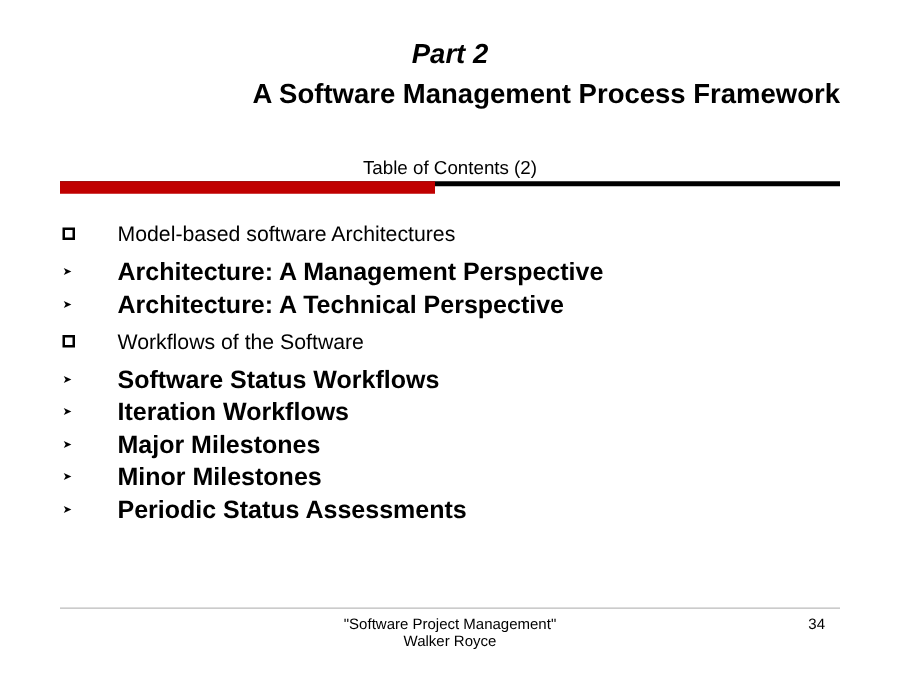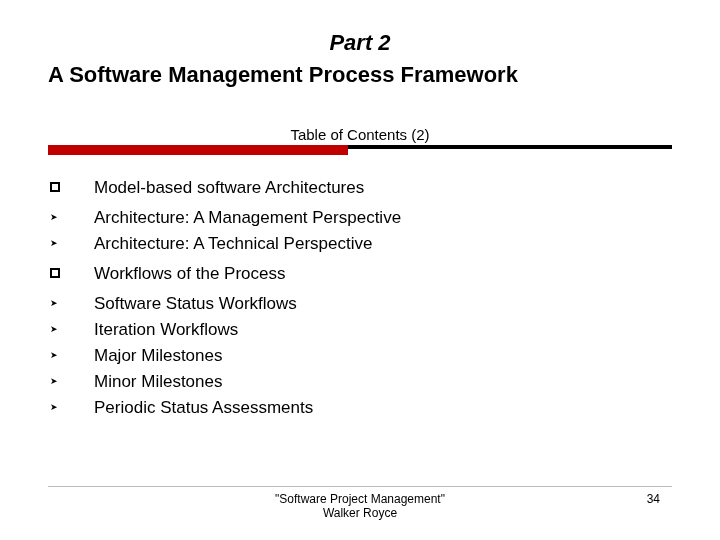--- a/index.html
+++ b/index.html
@@ -20,21 +20,21 @@
     padding: 30px 48px 0 48px;
   }
   .part-title {
     text-align: center;
     font-weight: bold;
     font-style: italic;
     font-size: 22px;
     margin-bottom: 6px;
   }
   .subtitle {
-    text-align: left;
+    text-align: right;
     font-weight: bold;
     font-size: 22px;
     margin-bottom: 4px;
   }
   .toc-line {
     text-align: center;
     font-size: 15px;
     margin-bottom: 2px;
     margin-top: 38px;
   }
@@ -84,22 +84,23 @@
   .lvl0 .text-col {
     font-size: 17px;
     line-height: 34px;
   }
   .lvl1 .bullet-col {
     font-size: 9px;
     line-height: 24px;
     padding-left: 2px;
   }
   .lvl1 .text-col {
-    font-size: 17px;
+    font-size: 20px;
     line-height: 26px;
+    font-weight: bold;
   }
   .square {
     display: inline-block;
     width: 10px;
     height: 10px;
     border: 2px solid #000;
     box-sizing: border-box;
     margin-top: 11px;
   }
   .footer {
@@ -155,21 +156,21 @@
       <div class="bullet-col">➤</div>
       <div class="text-col">Architecture: A Management Perspective</div>
     </div>
     <div class="row lvl1">
       <div class="bullet-col">➤</div>
       <div class="text-col">Architecture: A Technical Perspective</div>
     </div>
 
     <div class="row lvl0">
       <div class="bullet-col"><span class="square"></span></div>
-      <div class="text-col">Workflows of the Process</div>
+      <div class="text-col">Workflows of the Software</div>
     </div>
     <div class="row lvl1">
       <div class="bullet-col">➤</div>
       <div class="text-col">Software Status Workflows</div>
     </div>
     <div class="row lvl1">
       <div class="bullet-col">➤</div>
       <div class="text-col">Iteration Workflows</div>
     </div>
 

